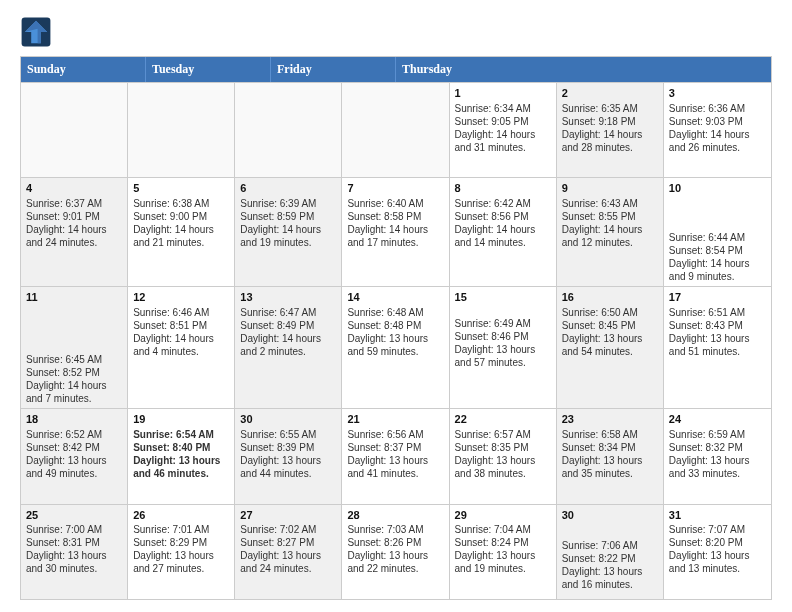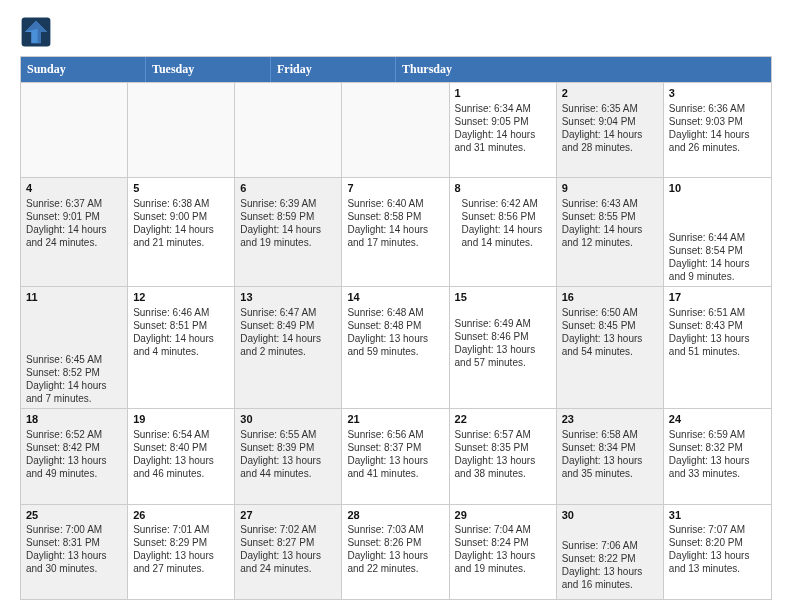--- a/index.html
+++ b/index.html
@@ -146,21 +146,21 @@
           <div class="cal-cell">
             <div class="day-num">1</div>
             <div class="cell-info" style="white-space: pre-line;">Sunrise: 6:34 AM
 Sunset: 9:05 PM
 Daylight: 14 hours
 and 31 minutes.</div>
           </div>
           <div class="cal-cell shaded">
             <div class="day-num">2</div>
             <div class="cell-info" style="white-space: pre-line;">Sunrise: 6:35 AM
-Sunset: 9:04 PM
+Sunset: 9:18 PM
 Daylight: 14 hours
 and 28 minutes.</div>
           </div>
           <div class="cal-cell">
             <div class="day-num">3</div>
             <div class="cell-info" style="white-space: pre-line;">Sunrise: 6:36 AM
 Sunset: 9:03 PM
 Daylight: 14 hours
 and 26 minutes.</div>
           </div>
@@ -189,21 +189,21 @@
           </div>
           <div class="cal-cell">
             <div class="day-num">7</div>
             <div class="cell-info" style="white-space: pre-line;">Sunrise: 6:40 AM
 Sunset: 8:58 PM
 Daylight: 14 hours
 and 17 minutes.</div>
           </div>
           <div class="cal-cell">
             <div class="day-num">8</div>
-            <div class="cell-info" style="white-space: pre-line; margin-left: 7px;">Sunrise: 6:42 AM
+            <div class="cell-info" style="white-space: pre-line;">Sunrise: 6:42 AM
 Sunset: 8:56 PM
 Daylight: 14 hours
 and 14 minutes.</div>
           </div>
           <div class="cal-cell shaded">
             <div class="day-num">9</div>
             <div class="cell-info" style="white-space: pre-line;">Sunrise: 6:43 AM
 Sunset: 8:55 PM
 Daylight: 14 hours
 and 12 minutes.</div>
@@ -270,21 +270,21 @@
         <div class="cal-row">
           <div class="cal-cell shaded">
             <div class="day-num">18</div>
             <div class="cell-info" style="white-space: pre-line;">Sunrise: 6:52 AM
 Sunset: 8:42 PM
 Daylight: 13 hours
 and 49 minutes.</div>
           </div>
           <div class="cal-cell">
             <div class="day-num">19</div>
-            <div class="cell-info" style="white-space: pre-line;">Sunrise: 6:54 AM
+            <div class="cell-info" style="white-space: pre-line; font-weight: bold;">Sunrise: 6:54 AM
 Sunset: 8:40 PM
 Daylight: 13 hours
 and 46 minutes.</div>
           </div>
           <div class="cal-cell shaded">
             <div class="day-num">30</div>
             <div class="cell-info" style="white-space: pre-line;">Sunrise: 6:55 AM
 Sunset: 8:39 PM
 Daylight: 13 hours
 and 44 minutes.</div>

